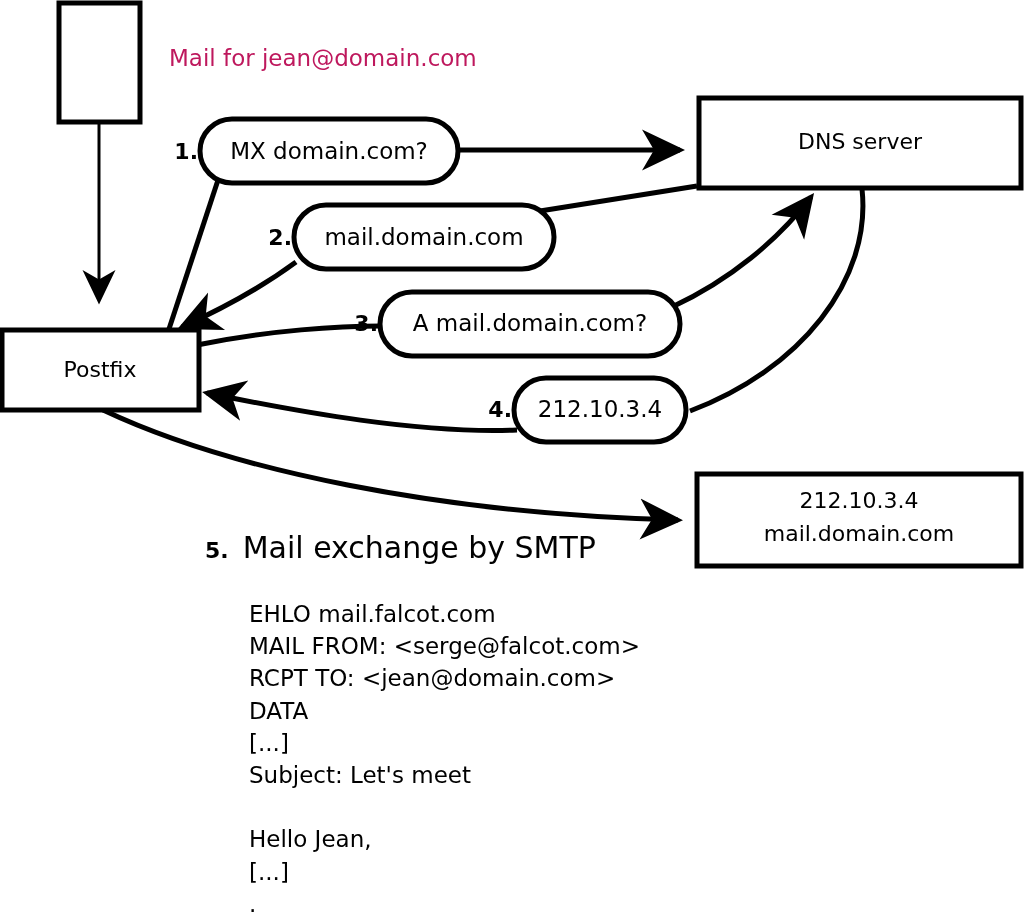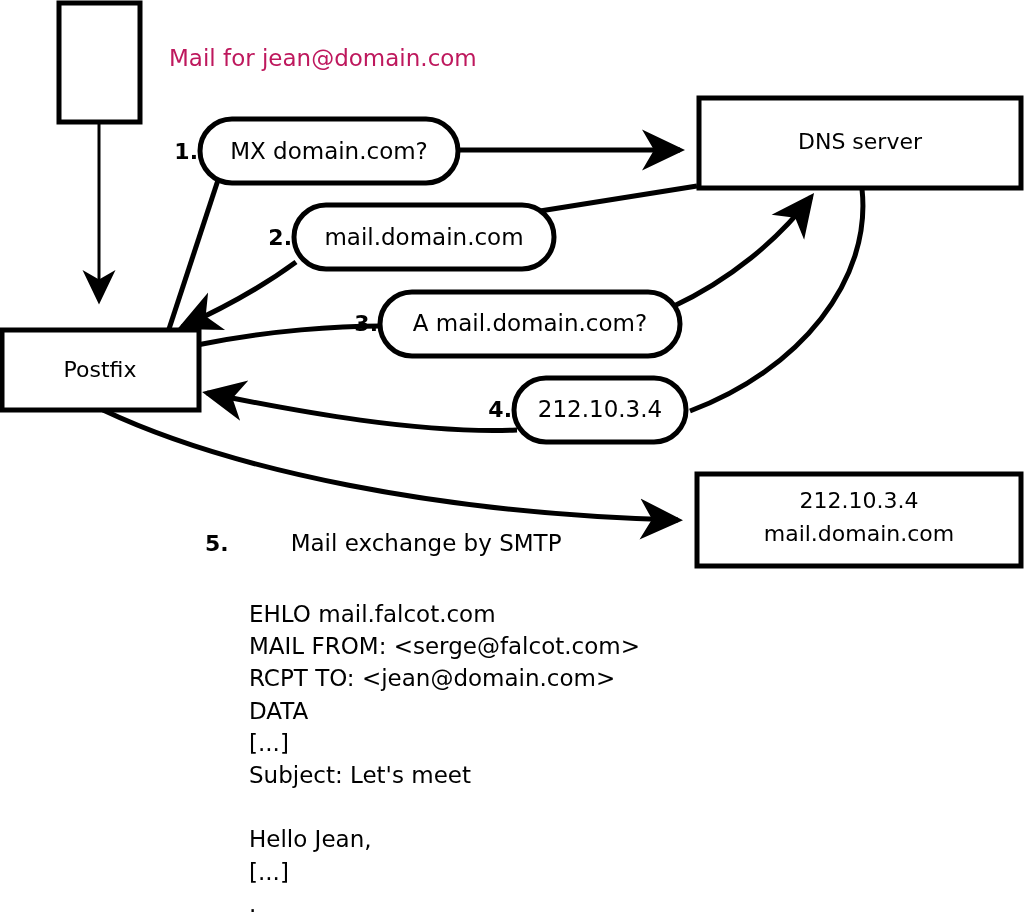--- a/index.html
+++ b/index.html
@@ -78,22 +78,21 @@
     display: flex;
     align-items: baseline;
     gap: 14px;
     white-space: nowrap;
   }
   .step5-num {
     font-size: 22px;
     font-weight: bold;
   }
   .step5-text {
-    font-size: 23px;
-    margin-left: 48px;
+    font-size: 30px;
   }
   .transcript {
     position: absolute;
     left: 249px;
     top: 598px;
     font-size: 23px;
     line-height: 32.2px;
     white-space: pre;
     color: #000000;
   }

